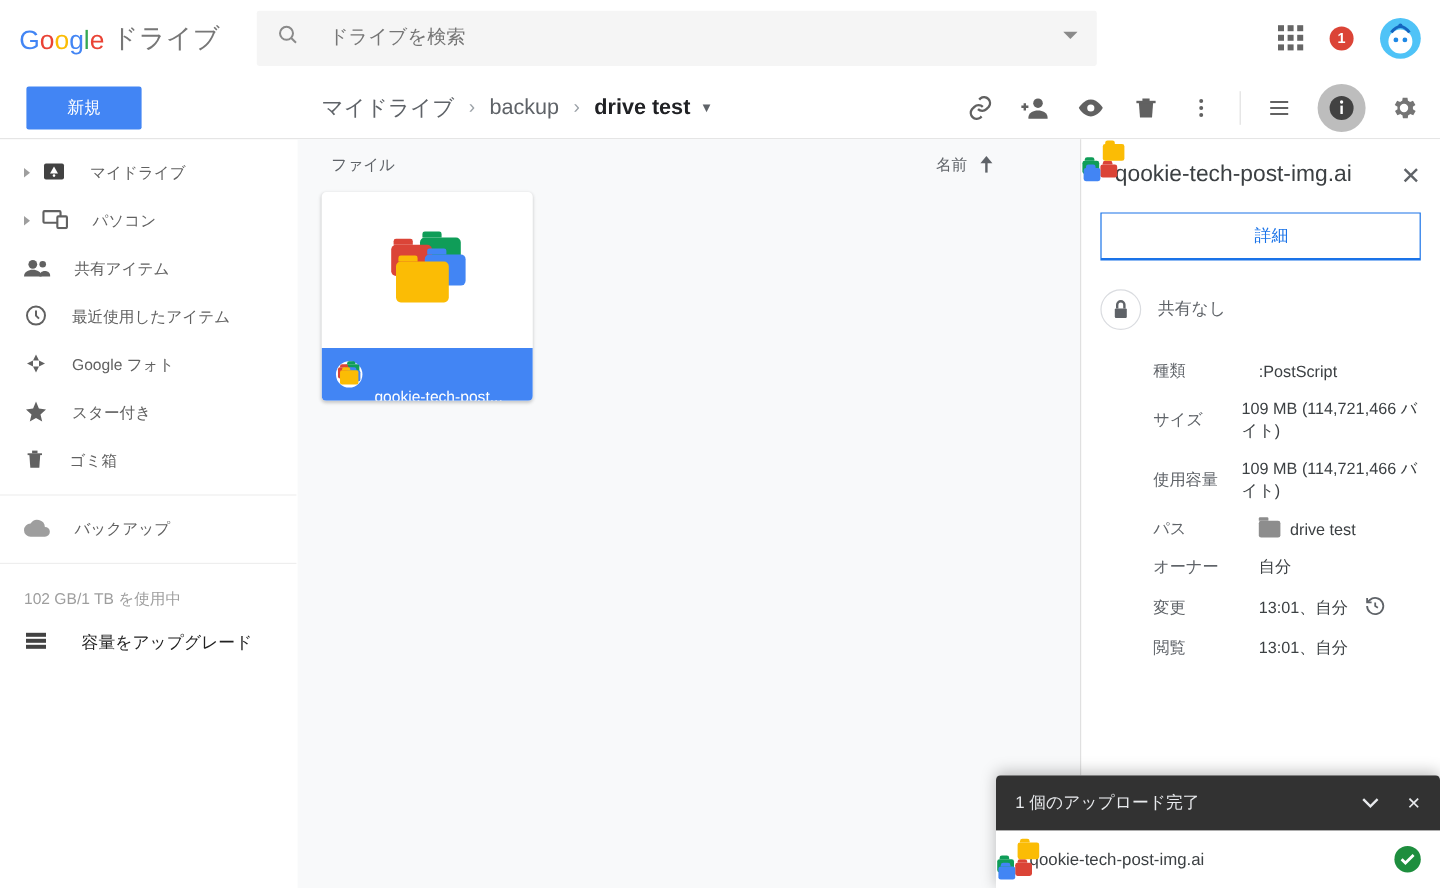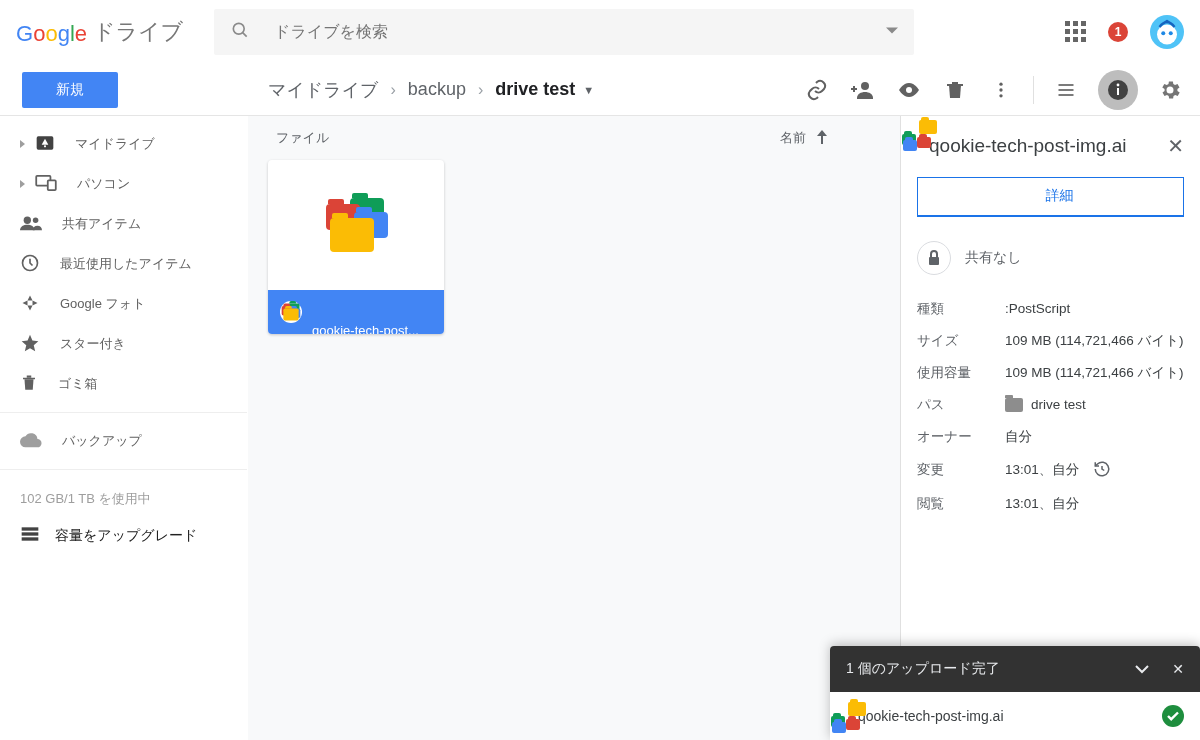--- a/index.html
+++ b/index.html
@@ -34,21 +34,21 @@
   .tool-icons .divider { width:1px; height:28px; background:#e0e0e0; }
 
   
   .body { display:flex; height: calc(740px - 64px - 52px); }
   .sidebar { width: 248px; border-right:1px solid transparent; padding-top:8px; }
   .sidebar .item { display:flex; align-items:center; height:40px; padding-left:20px; gap:20px; color:#616161; font-size:13px; cursor:pointer; }
   .sidebar .item .tri { display:inline-block; width:0; height:0; border-top:4px solid transparent; border-bottom:4px solid transparent; border-left:5px solid #9e9e9e; margin-right:-10px; }
   .sidebar .item.noarrow { }
   .sidebar hr { border:none; border-top:1px solid #eee; margin:8px 0; }
   .storage-txt { padding:12px 20px; font-size:13px; color:#9e9e9e; }
-  .upgrade { display:flex; align-items:center; gap:15px; padding:6px 20px; font-size:14px; color:#212121; cursor:pointer; }
+  .upgrade { display:flex; align-items:center; gap:28px; padding:6px 20px; font-size:14px; color:#212121; cursor:pointer; }
 
   .main { flex:1; background:#f8f9fa; position:relative; }
   .list-header { display:flex; align-items:center; height:44px; padding:0 28px; color:#5f6368; font-size:13px; }
   .list-header .sort { margin-left:auto; display:flex; align-items:center; gap:10px; margin-right:44px; }
   .file-area { padding:0 20px; display:flex; gap:16px; }
   .file-card { width:176px; border-radius:4px; background:#fff; box-shadow:0 1px 3px rgba(0,0,0,.2); overflow:hidden; }
   .file-card .thumb { height:130px; display:flex; align-items:center; justify-content:center; }
   .file-card .caption { background:#4285f4; color:#fff; height:44px; display:flex; align-items:center; padding:0 12px; gap:10px; font-size:13px; }
   .mini-icon { width:22px; height:22px; border-radius:50%; background:#fff; display:flex; align-items:center; justify-content:center; flex-shrink:0; }
   .file-card .caption span.label { white-space:nowrap; overflow:hidden; text-overflow:ellipsis;margin-top:36px; }
@@ -57,21 +57,21 @@
   .details { width:300px; border-left:1px solid #e0e0e0; background:#fff; padding:18px 16px; overflow:hidden; }
   .details .title-row { display:flex; align-items:flex-start; gap:12px; }
   .details .title-row .ttl { font-size:19px; font-weight:400; color:#3c4043; line-height:1.3; flex:1; }
   .details .close { color:#5f6368; cursor:pointer; font-size:20px; margin-left:auto; }
   .tabs { display:flex; margin-top:18px; }
   .tabs .tab { flex:1; height:40px; display:flex; align-items:center; justify-content:center; font-size:14px; color:#5f6368; cursor:pointer;padding-left:18px; }
   .tabs .tab.active { color:#1a73e8; border:1px solid #1a73e8; border-bottom:2px solid #1a73e8; }
   .share-row { display:flex; align-items:center; gap:14px; margin:24px 0 18px; color:#5f6368; font-size:14px; }
   .share-row .lock-circle { width:34px; height:34px; border:1px solid #dadce0; border-radius:50%; display:flex; align-items:center; justify-content:center; color:#5f6368; }
   .props { font-size:13.5px; color:#5f6368; }
-  .props .row { display:flex; padding:7px 0; align-items:center; }
+  .props .row { display:flex; padding:7px 0; align-items:center;margin-left:44px; }
   .props .row .k { width:88px; }
   .props .row .v { color:#3c4043; display:flex; align-items:center; gap:8px; }
   .folder-mini { width:18px; height:14px; background:#8d8d8d; border-radius:2px; position:relative; display:inline-block; }
   .folder-mini::before { content:""; position:absolute; top:-3px; left:0; width:8px; height:3px; background:#8d8d8d; border-radius:1px 1px 0 0; }
   .history-ico { margin-left:6px; color:#5f6368; }
 
   
   .toast { position:absolute; right:0; bottom:0; width:370px; background:#fff; box-shadow:0 -2px 12px rgba(0,0,0,.25); border-radius:4px 4px 0 0; overflow:hidden; }
   .toast .thead { background:#323232; color:#e8eaed; height:46px; display:flex; align-items:center; padding:0 16px; font-size:14px; }
   .toast .thead .tacts { margin-left:auto; display:flex; gap:22px; color:#e8eaed; cursor:pointer; }

